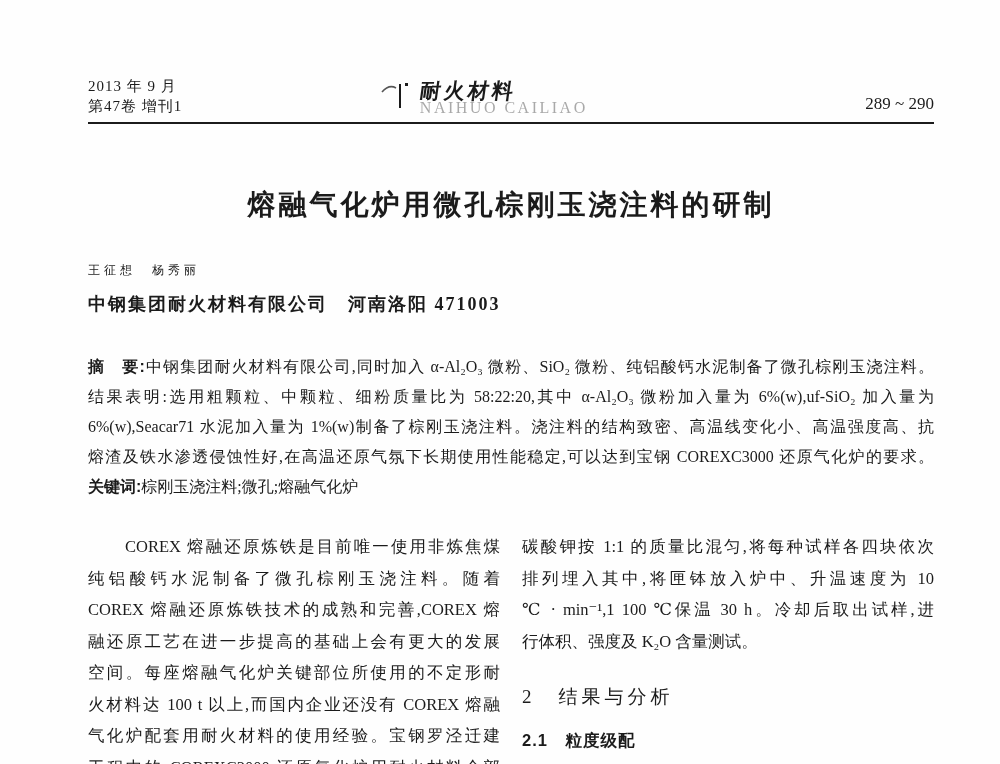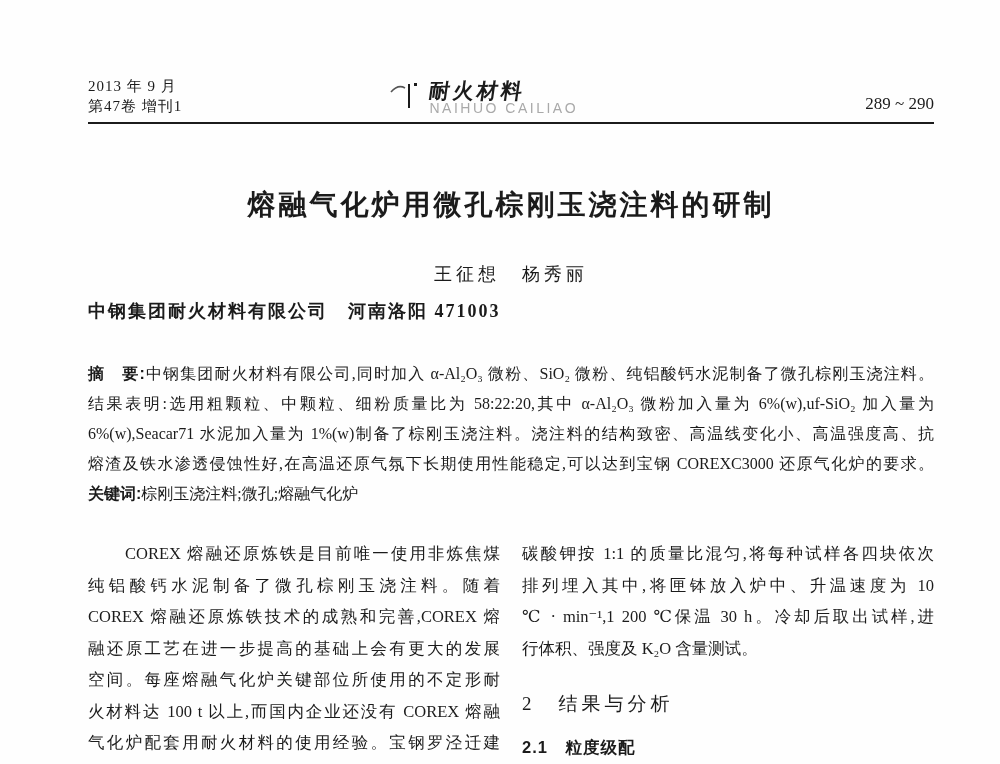--- a/index.html
+++ b/index.html
@@ -39,22 +39,22 @@
   .logo-text-stack { display: flex; flex-direction: column; align-items: flex-start; }
   .logo-cn {
     font-family: "Liberation Sans", "DejaVu Sans", sans-serif;
     font-weight: bold;
     font-size: 21px;
     letter-spacing: 3px;
     transform: skewX(-8deg);
     line-height: 22px;
   }
   .logo-py {
-    font-family: Liberation Sans, sans-serif;
-    font-size: 14px;
+    font-family: Liberation Serif, serif;
+    font-size: 16px;
     letter-spacing: 2.5px;
     color: #a9a9a9;
     line-height: 12px;
   }
   .page-range {
     font-size: 17px;
     white-space: nowrap;
     padding-bottom: 2px;
   }
   .header-rule {
@@ -66,22 +66,22 @@
   .title {
     margin-top: 62px;
     text-align: center;
     font-family: "Liberation Sans", "DejaVu Sans", sans-serif;
     font-weight: bold;
     font-size: 28px;
     letter-spacing: 3px;
   }
   .authors {
     margin-top: 38px;
-    text-align: center;
-    font-size: 18px;
+    text-align: left;
+    font-size: 12px;
     letter-spacing: 4px;
   }
   .affiliation {
     margin-top: 13px;
     font-size: 18px;
     letter-spacing: 2px;
     font-weight: bold;
   }
 
   
@@ -178,21 +178,21 @@
         <div class="bline fill">融还原工艺在进一步提高的基础上会有更大的发展</div>
         <div class="bline fill">空间。每座熔融气化炉关键部位所使用的不定形耐</div>
         <div class="bline fill">火材料达 100 t 以上,而国内企业还没有 COREX 熔融</div>
         <div class="bline fill">气化炉配套用耐火材料的使用经验。宝钢罗泾迁建</div>
         <div class="bline fill">工程中的 COREXC3000 还原气化炉用耐火材料全部</div>
       </div>
 
       <div class="col">
         <div class="bline fill">碳酸钾按 1:1 的质量比混匀,将每种试样各四块依次</div>
         <div class="bline fill">排列埋入其中,将匣钵放入炉中、升温速度为 10</div>
-        <div class="bline fill">℃ · min⁻¹,1 200 ℃保温 30 h。冷却后取出试样,进</div>
+        <div class="bline fill">℃ · min⁻¹,1 100 ℃保温 30 h。冷却后取出试样,进</div>
         <div class="bline">行体积、强度及 K₂O 含量测试。</div>
         <h2 class="section-heading">2　结果与分析</h2>
         <h3 class="subsection-heading">2.1　粒度级配</h3>
 
       </div>
 
     </div>
   </div>
 </div>
 

